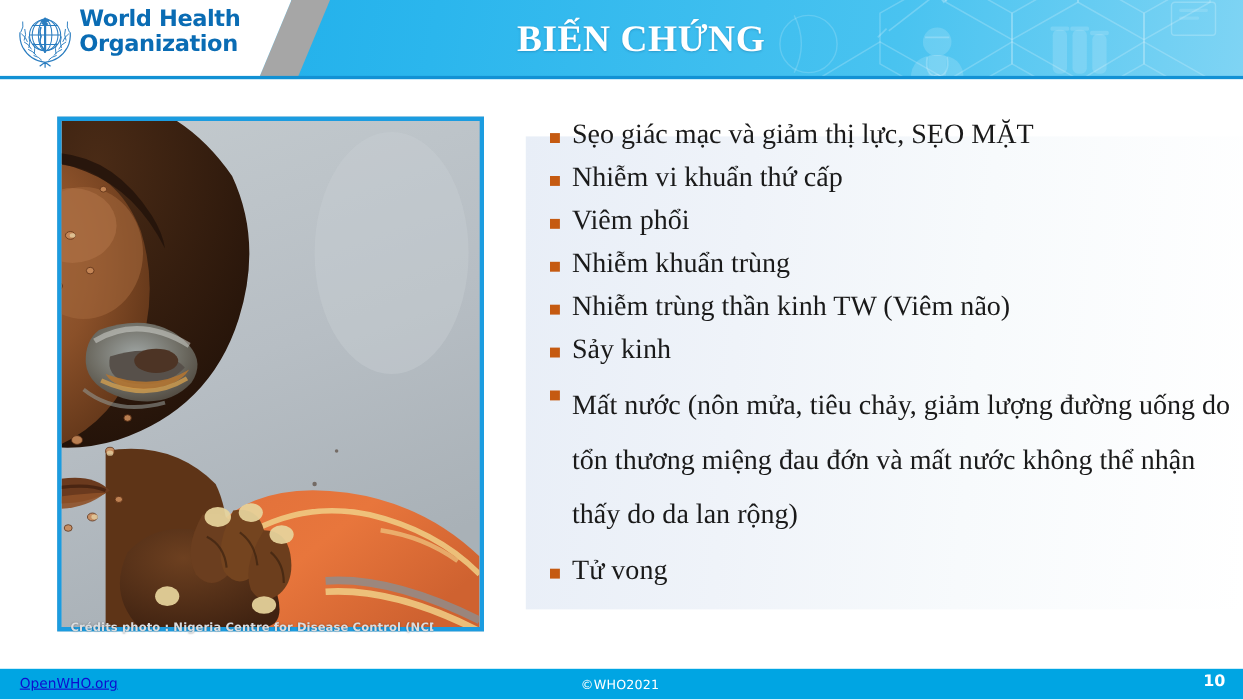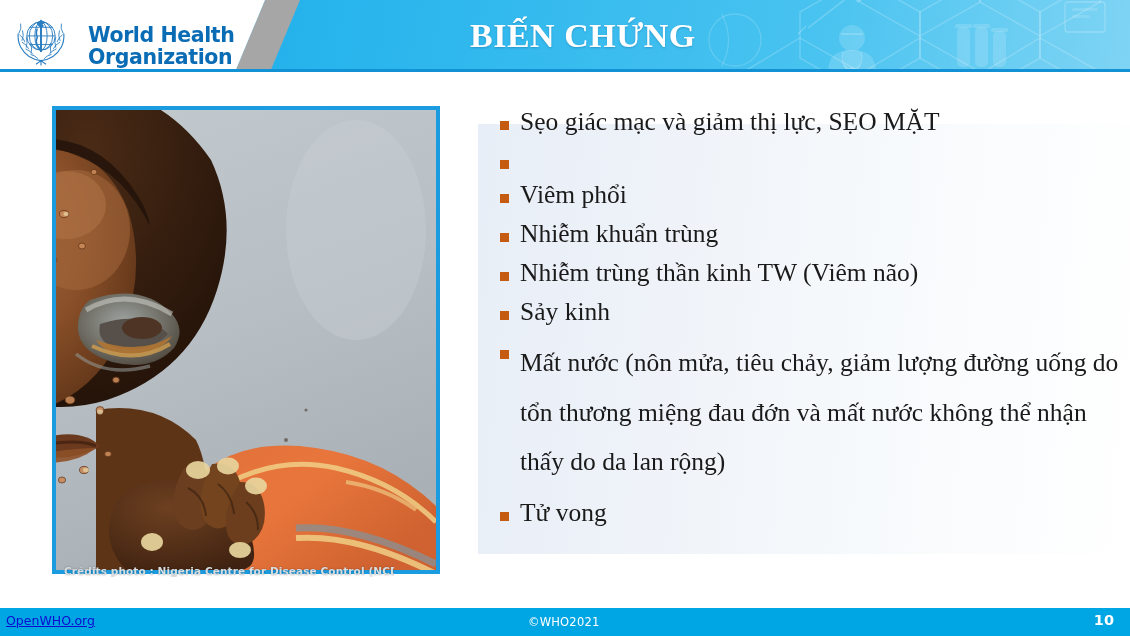--- a/index.html
+++ b/index.html
@@ -28,21 +28,21 @@
     background:#a6a6a6;
     clip-path:polygon(265px 0, 300px 0, 270px 72px, 235px 72px);
     z-index:2;
   }
   .header-bottom-line {
     position:absolute; left:0; top:69px; width:1130px; height:3px;
     background:#1291d4; z-index:6;
   }
   .logo-wrap {
     position:absolute; left:10px; top:6px; width:240px; height:62px;
-    display:flex; align-items:flex-end; gap:16px; z-index:5;
+    display:flex; align-items:flex-start; gap:0; z-index:5;
   }
   .logo-emblem { width:62px; height:58px; flex:none; }
   .logo-text {
     font-family:"DejaVu Sans", sans-serif;
     font-weight:bold; color:#0a6cb4;
     font-size:20.5px; line-height:1.08; letter-spacing:-0.4px;
   }
   .header-deco { position:absolute; left:0; top:0; width:1130px; height:72px; z-index:1; }
   .slide-title {
     position:absolute; left:470px; top:12px; width:340px; height:50px;
@@ -90,21 +90,21 @@
   }
   .bullet.multi { margin-bottom:13px; }
   .bullet.multi .txt { line-height:1.95; max-width:600px; }
 
   
   .footer {
     position:absolute; left:0; top:608px; width:1130px; height:28px;
     background:#00a5e3;
   }
   .footer-link {
-    position:absolute; left:6px; top:613px; z-index:4;
+    position:absolute; left:18px; top:613px; z-index:4;
     font-family:"DejaVu Sans", sans-serif; font-size:12.5px;
     color:#0d0dcf; text-decoration:underline;
   }
   .footer-copy {
     position:absolute; left:528px; top:615px; z-index:4;
     font-family:"DejaVu Sans", sans-serif; font-size:11.5px;
     color:#ffffff; letter-spacing:0.2px;
   }
   .footer-page {
     position:absolute; right:16px; top:612px; z-index:4;
@@ -315,20 +315,21 @@
 
   <div class="content-panel"></div>
 
   <div class="bullets">
     <div class="bullet">
       <span class="mark"></span>
       <span class="txt">Sẹo giác mạc và giảm thị lực, SẸO MẶT</span>
     </div>
     <div class="bullet">
       <span class="mark"></span>
+      <span class="txt">Nhiễm vi khuẩn thứ cấp</span>
     </div>
     <div class="bullet">
       <span class="mark"></span>
       <span class="txt">Viêm phổi</span>
     </div>
     <div class="bullet">
       <span class="mark"></span>
       <span class="txt">Nhiễm khuẩn trùng</span>
     </div>
     <div class="bullet">

